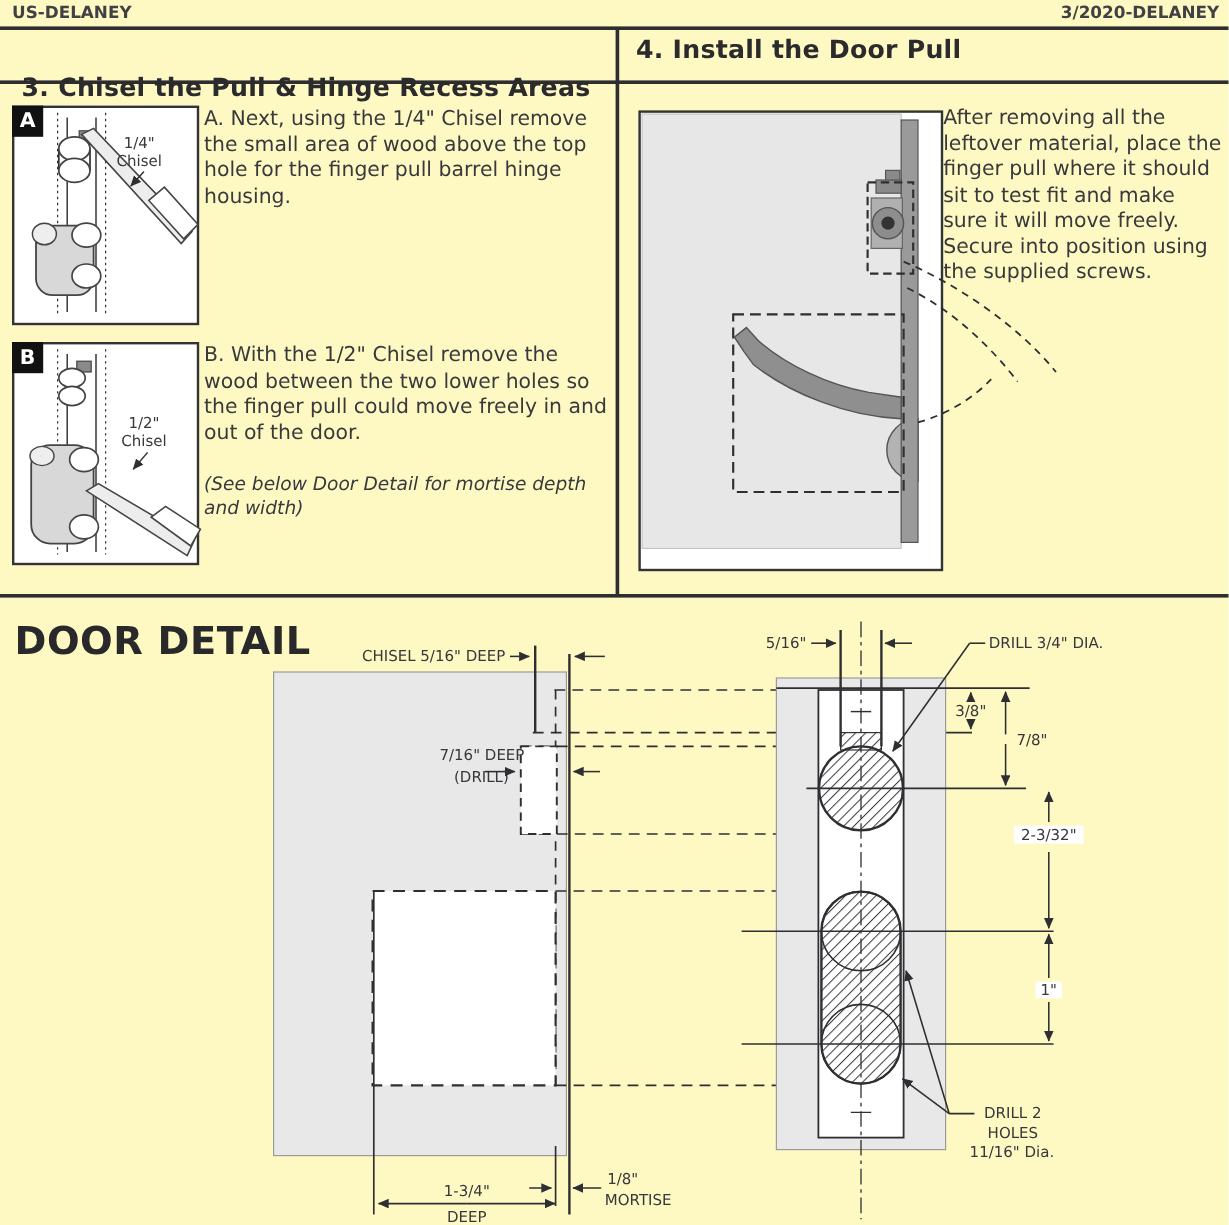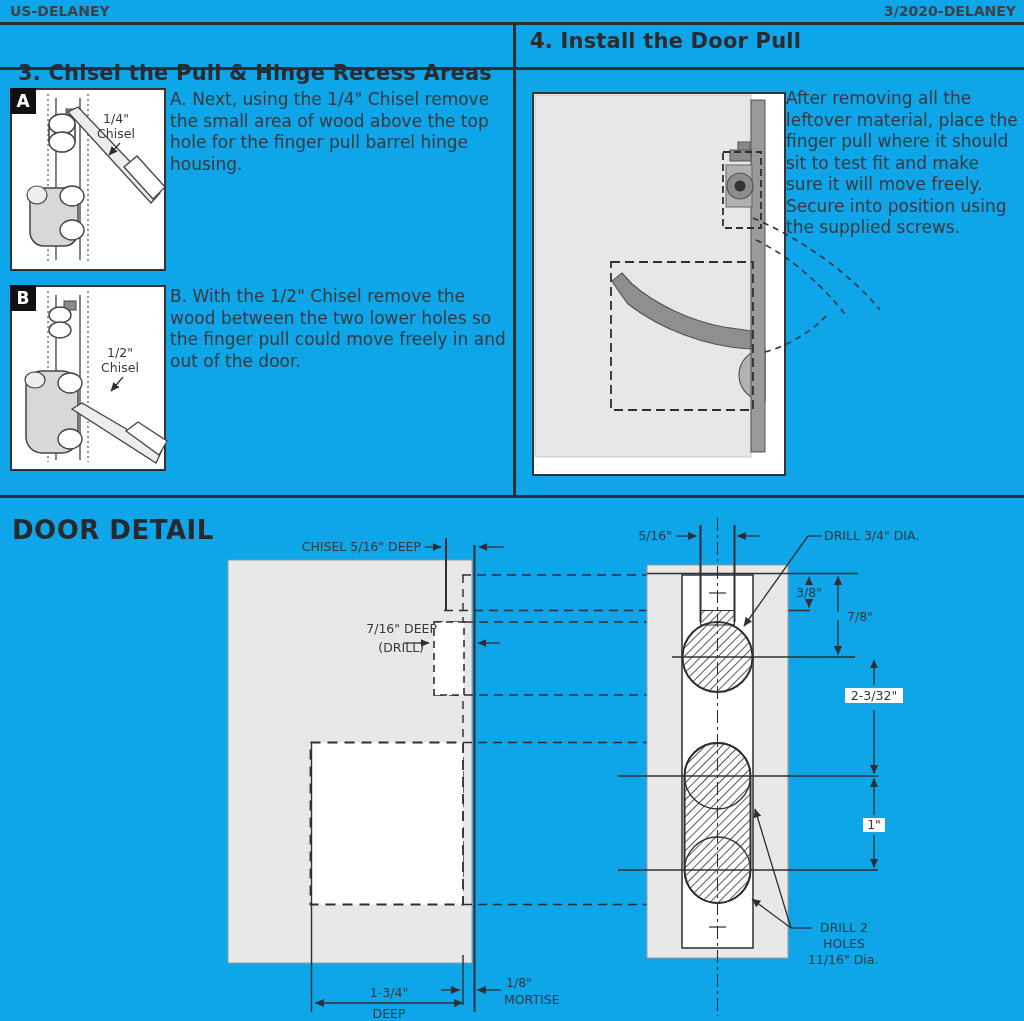--- a/index.html
+++ b/index.html
@@ -1,29 +1,29 @@
 <!DOCTYPE html>
 <html><head>
 <meta charset="utf-8">
 <style>
   html,body{margin:0;padding:0;background:#fff;}
-  .page{position:relative;width:1024px;height:1021px;background:#0ea5e9;overflow:hidden;
+  .page{position:relative;width:1024px;height:1021px;background:#fef9c3;overflow:hidden;
         font-family:"DejaVu Sans","Liberation Sans",sans-serif;color:#3a3a3e;text-decoration:underline;}
   .hdr{position:absolute;top:3px;font-size:14px;font-weight:bold;color:#414045;}
   .hdr.left{left:10px;} .hdr.right{right:8px;text-align:center;}
   .rule{position:absolute;left:0;right:0;height:2.5px;background:#2e2e31;}
   .vdiv{position:absolute;top:23px;left:513px;width:2.5px;height:474px;background:#2e2e31;}
   .sec-title{position:absolute;top:29px;font-size:21px;font-weight:bold;color:#2b2b2e;letter-spacing:.2px;}
   .fig{position:absolute;border:2px solid #333;background:#fff;}
   .fig-tag{position:absolute;top:-2px;left:-2px;width:26px;height:26px;background:#111;color:#fff;
            font-weight:bold;font-size:17px;display:flex;align-items:center;justify-content:center;}
   .body-txt{position:absolute;font-size:17px;line-height:1.27;color:#39393d;}
   .note-txt{position:absolute;font-size:15.5px;font-style:italic;line-height:1.3;color:#39393d;}
   .right-txt{}
-  .dd-title{position:absolute;left:12px;top:515px;font-size:26px;font-weight:bold;color:#29292c;letter-spacing:.5px;}
+  .dd-title{position:absolute;left:12px;top:515px;font-size:32px;font-weight:bold;color:#29292c;letter-spacing:.5px;}
   svg{position:absolute;overflow:visible;}
   svg text{font-family:"DejaVu Sans","Liberation Sans",sans-serif;font-size:12.5px;fill:#38383c;}
   .ln{stroke:#2f2f33;}
 </style>
 </head>
 <body>
 
 <div class="page">
 
   <svg width="0" height="0">
@@ -85,20 +85,21 @@
       <ellipse cx="58" cy="152" rx="12" ry="10" fill="#fff" stroke="#444" stroke-width="1.4"></ellipse>
       <ellipse cx="23" cy="93" rx="10" ry="8" fill="#eee" stroke="#444" stroke-width="1.2"></ellipse>
       <path d="M60,122 L70,116 L150,163 L144,176 Z" fill="#ededed" stroke="#444" stroke-width="1.3"></path>
       <path d="M114,144 L126,135 L155,154 L147,168 Z" fill="#fff" stroke="#444" stroke-width="1.3"></path>
       <text x="108" y="70" text-anchor="middle">1/2"</text>
       <text x="108" y="85" text-anchor="middle">Chisel</text>
       <line x1="111" y1="90" x2="99" y2="104" class="ln" stroke-width="1.2" marker-end="url(#arr)"></line>
     </svg>
   </div>
   <div class="body-txt" style="left:170px;top:286px;width:345px;">B. With the 1/2" Chisel remove the wood between the two lower holes so the finger pull could move freely in and out of the door.</div>
+  <div class="note-txt" style="left:170px;top:393px;width:340px;">(See below Door Detail for mortise depth and width)</div>
 
   <div class="sec-title" style="left:530px;">4. Install the Door Pull</div>
 
   <svg style="left:525px;top:88px;z-index:1;" width="380" height="395" viewBox="0 0 380 395">
     <rect x="8" y="5" width="252" height="382" fill="#fff" stroke="#333" stroke-width="2"></rect>
     <rect x="10" y="7" width="216" height="362" fill="#e7e7e7" stroke="#bdbdbd" stroke-width="0.8"></rect>
     <path d="M240,261 A 26 26 0 0 0 240,313 Z" fill="#b3b3b3" stroke="#555" stroke-width="1.2"></path>
     <rect x="226" y="12" width="14" height="352" fill="#9a9a9a" stroke="#555" stroke-width="1"></rect>
     <rect x="213" y="54" width="12" height="9" fill="#8a8a8a" stroke="#555"></rect>
     <rect x="205" y="62" width="21" height="11" fill="#8a8a8a" stroke="#555"></rect>

